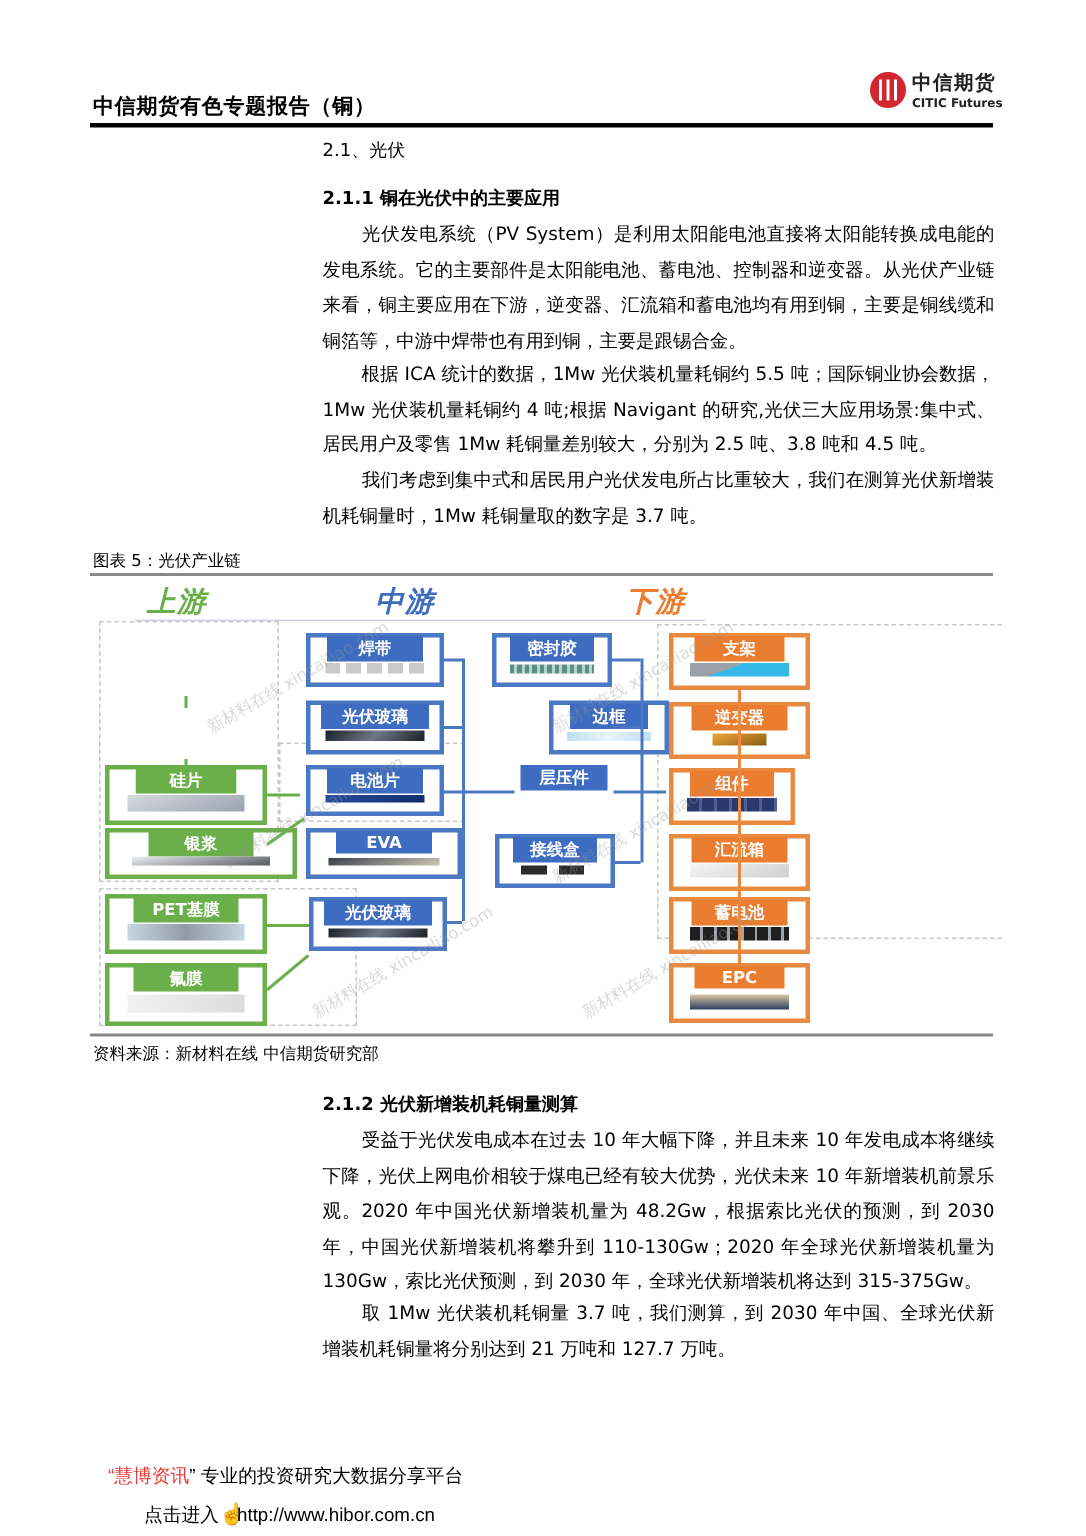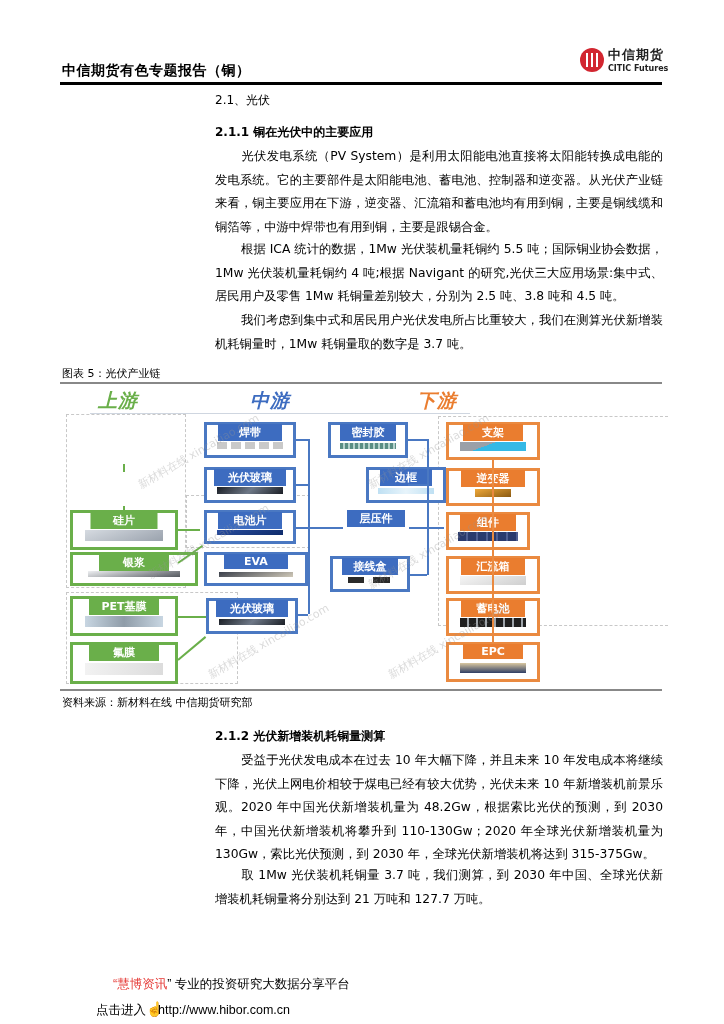--- a/index.html
+++ b/index.html
@@ -45,21 +45,21 @@
   .o { border-color: #ea8a40; }
   .o .lbl { background: #ea7d2f; }
 
   .vline { position: absolute; width: 2px; }
   .hline { position: absolute; height: 2px; }
   .dash { position: absolute; border: 1px dashed #c8c8c8; box-sizing: border-box; }
 
   .wm { position: absolute; color: rgba(150,150,150,0.35); font-size: 11px; transform: rotate(-30deg); white-space: nowrap; }
 
   
-  .foot1 { left: 72px; top: 976px; font-size: 12.5px; font-family: "Liberation Sans", sans-serif; margin-left: 41px; }
+  .foot1 { left: 72px; top: 976px; font-size: 12.5px; font-family: "Liberation Sans", sans-serif; }
   .foot1 .red { color: #e53935; }
   .foot2 { left: 96px; top: 1001px; font-size: 12.5px; font-family: "Liberation Sans", sans-serif; }
   .hand { display: inline-block; width: 12px; font-size: 14px; }
 </style>
 </head>
 <body>
 
 <div class="abs hdr-title">中信期货有色专题报告（铜）</div>
 <div class="abs logo">
   <div class="logo-circle">

